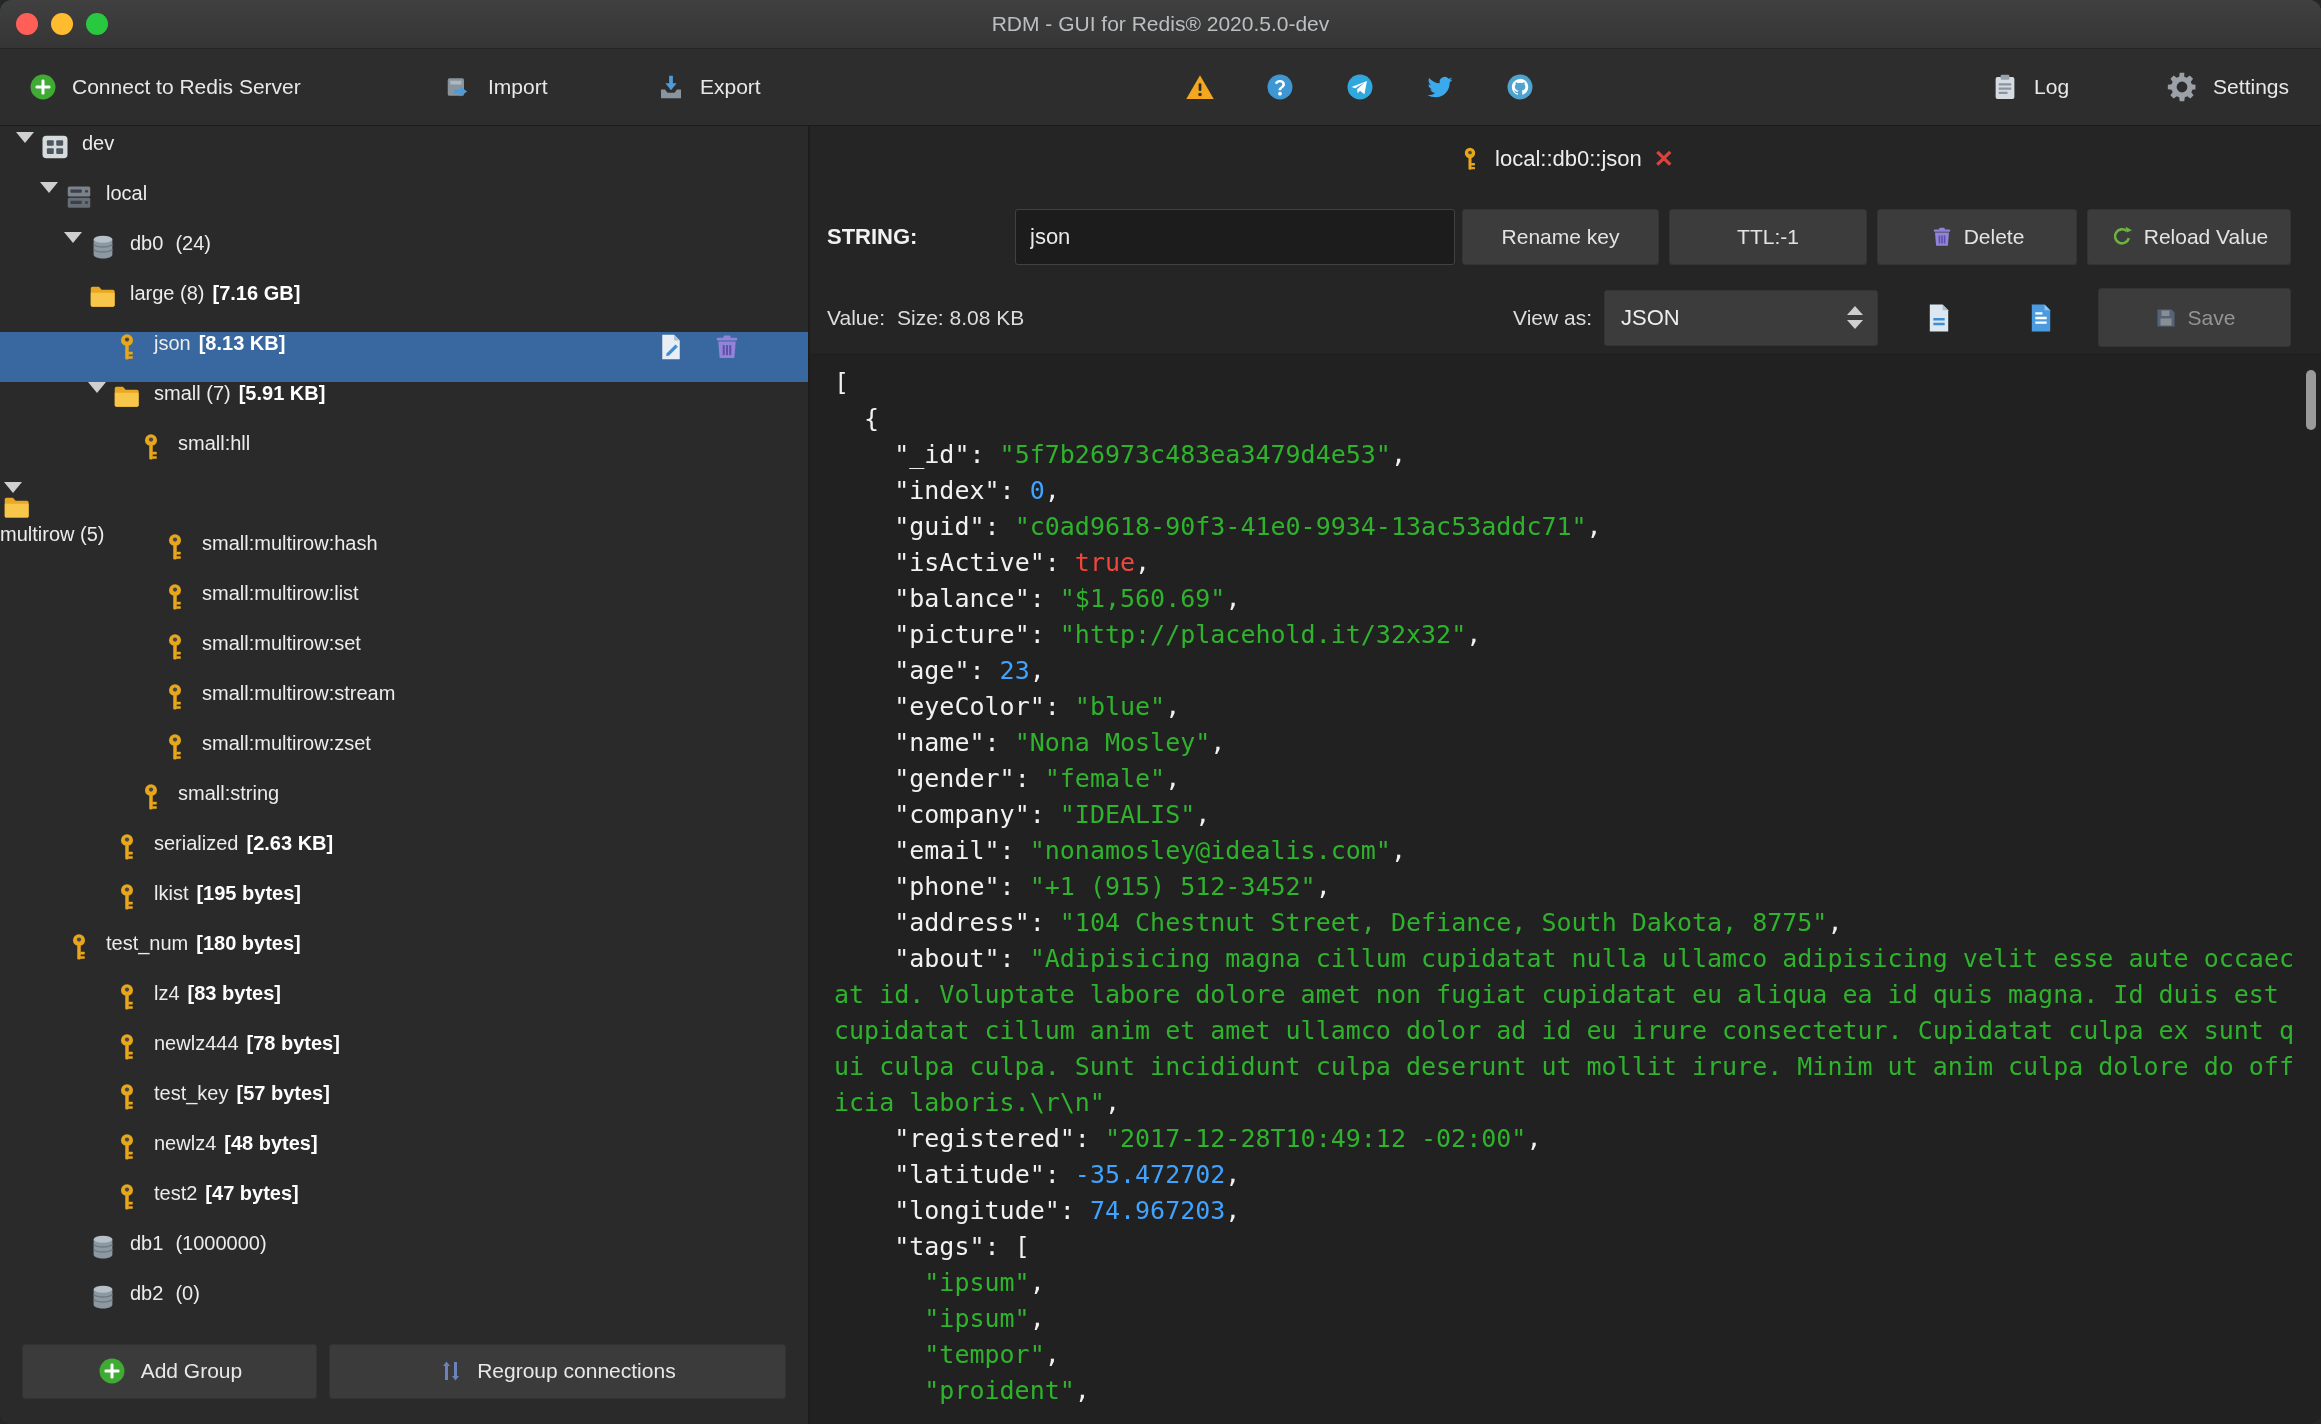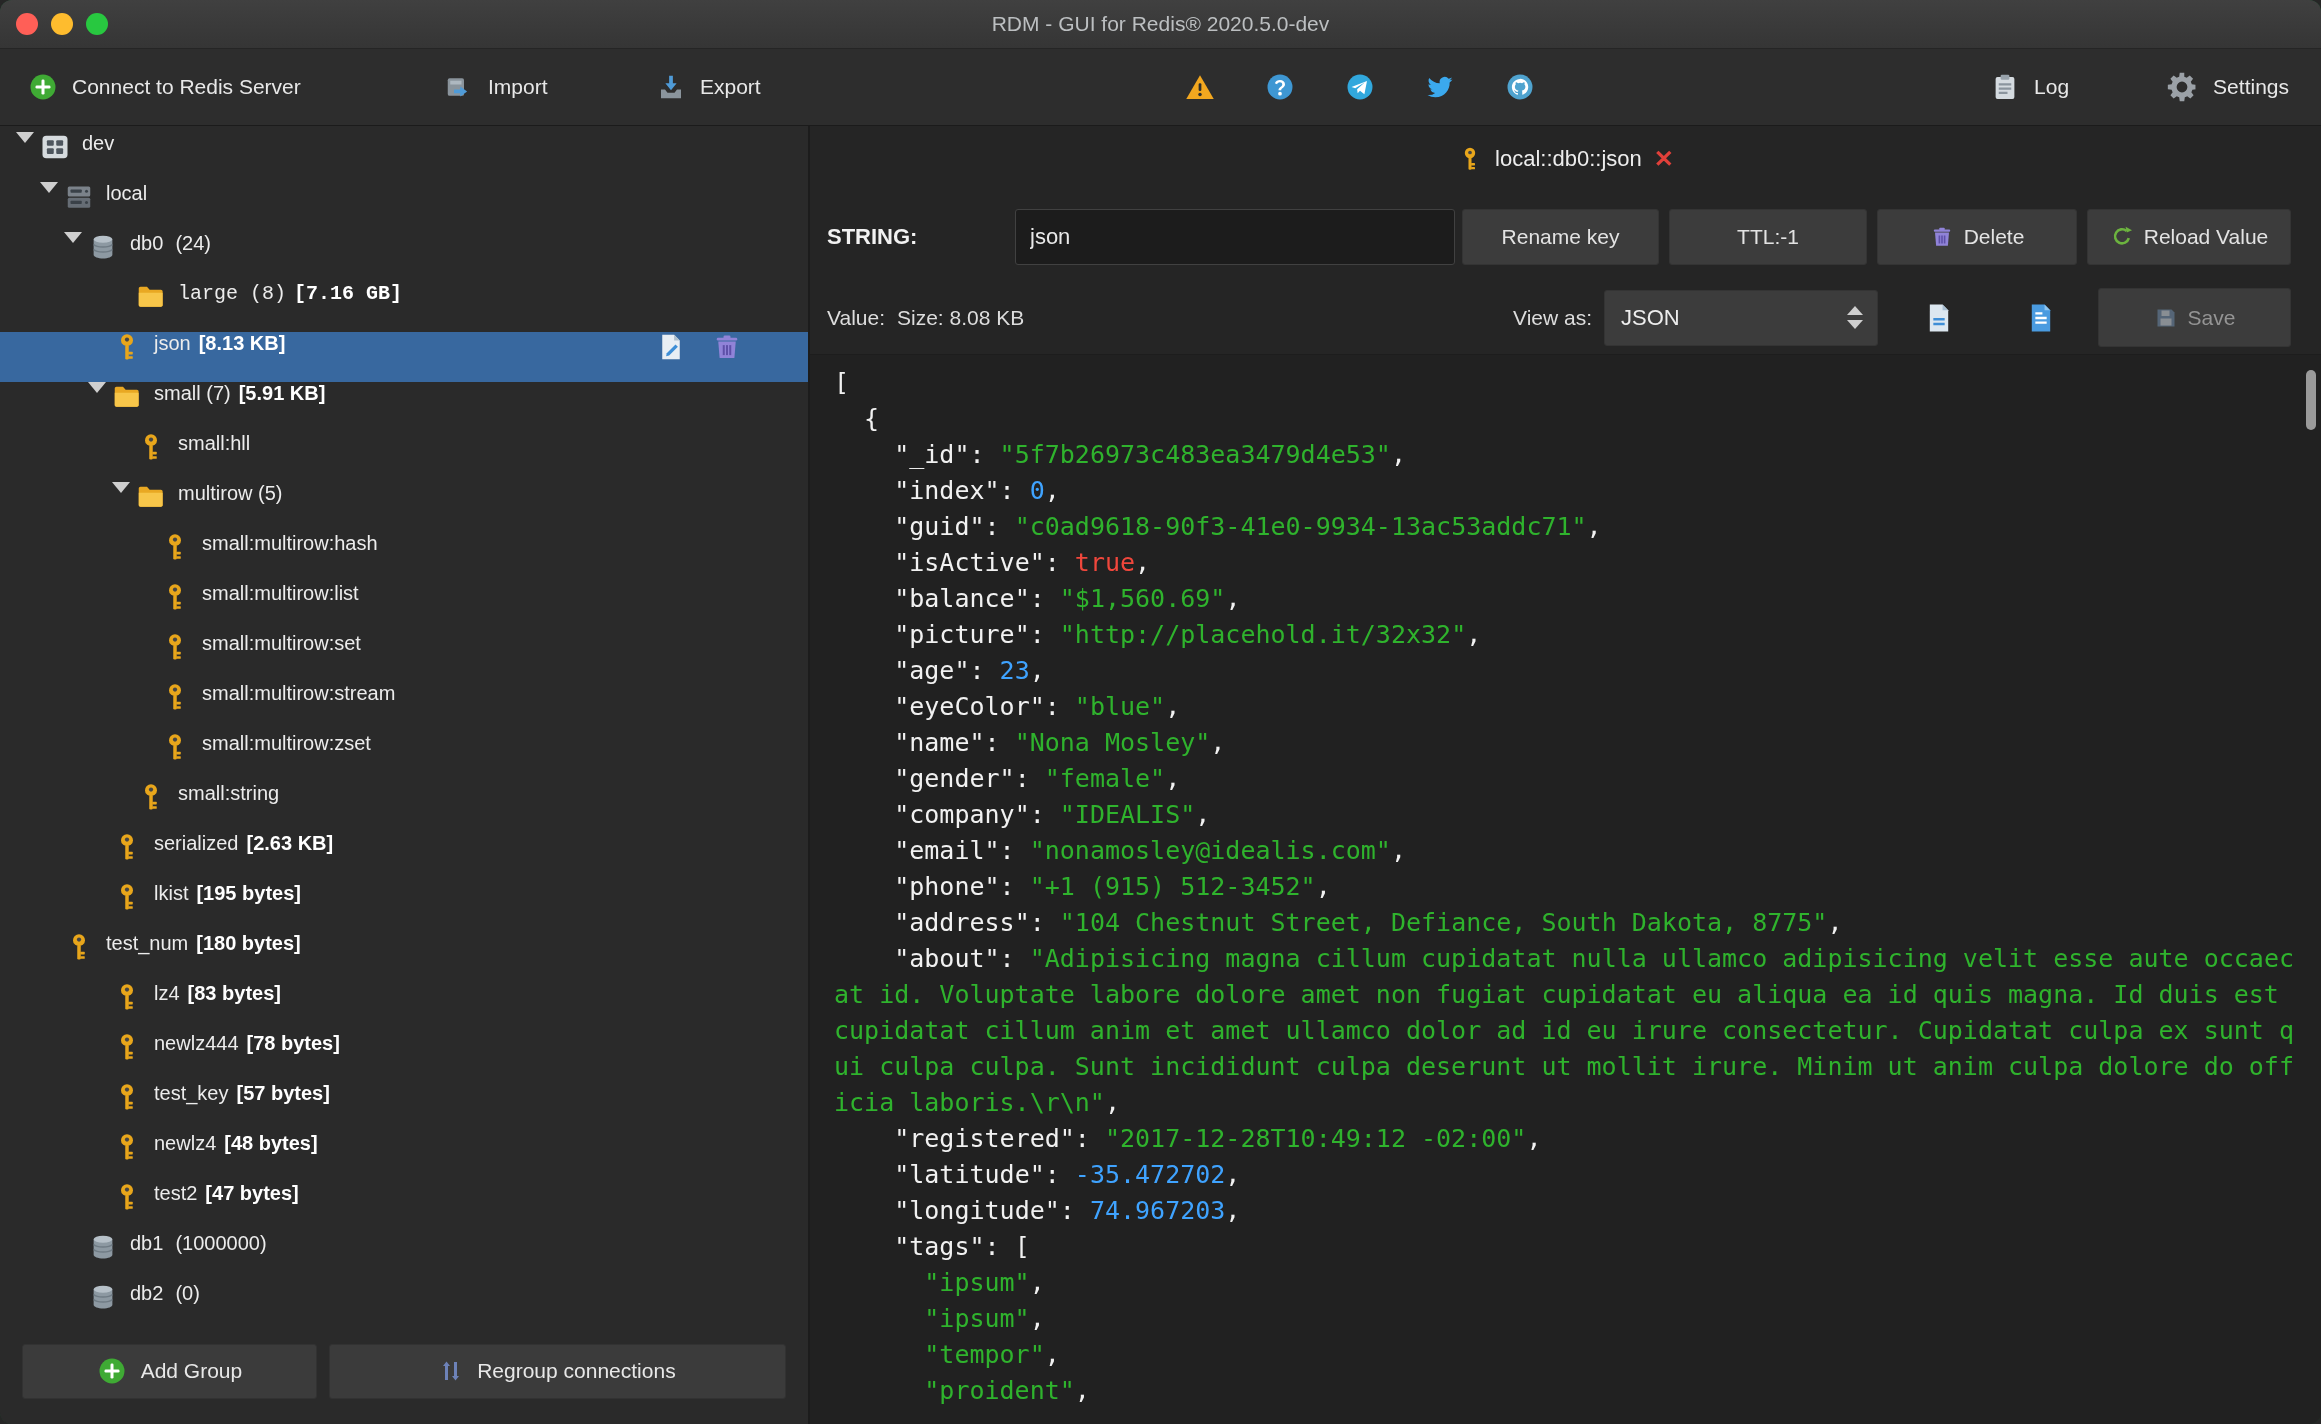--- a/index.html
+++ b/index.html
@@ -229,21 +229,21 @@
             <span class="tree-icon">
               <svg viewBox="0 0 24 24">
                 <path fill="#8d99a2" d="M4.5 5.8v12.4c0 1.7 3.4 3 7.5 3s7.5-1.3 7.5-3V5.8z"></path>
                 <ellipse cx="12" cy="5.8" rx="7.5" ry="2.8" fill="#b6c0c8"></ellipse>
                 <path fill="none" stroke="#6f7b84" stroke-width="1.2" d="M4.5 10c1.2 1.2 4 2 7.5 2s6.3-.8 7.5-2M4.5 14c1.2 1.2 4 2 7.5 2s6.3-.8 7.5-2"></path>
               </svg>
             </span>
             <span>db0</span>
             <span class="tree-count">(24)</span>
           </div>
-          <div class="tree-row" style="padding-left: 108px; font-family: Liberation Mono, monospace;">
+          <div class="tree-row" style="padding-left: 60px;">
             <span class="arrow-slot"></span>
             <span class="tree-icon">
               <svg viewBox="0 0 24 24">
                 <path fill="#e9a823" d="M2.2 5.2c0-.8.6-1.4 1.4-1.4h5.2l2.1 2.4h9c.8 0 1.4.6 1.4 1.4v10.7c0 .8-.6 1.4-1.4 1.4H3.6c-.8 0-1.4-.6-1.4-1.4V5.2z"></path>
                 <path fill="#f7c64a" d="M2.2 8.6h19.1v9.7c0 .8-.6 1.4-1.4 1.4H3.6c-.8 0-1.4-.6-1.4-1.4V8.6z"></path>
               </svg>
             </span>
             <span>large (8)</span>
             <span class="tree-size">[7.16 GB]</span>
           </div>
@@ -299,21 +299,21 @@
               <svg viewBox="0 0 24 24">
                 <circle cx="12" cy="6.5" r="4.8" fill="#e8a61b"></circle>
                 <circle cx="12" cy="6" r="1.7" fill="#454545"></circle>
                 <rect x="10.6" y="10.5" width="2.8" height="11.5" rx="1" fill="#e8a61b"></rect>
                 <rect x="13" y="15.8" width="3.6" height="2.1" rx="0.5" fill="#e8a61b"></rect>
                 <rect x="13" y="19.3" width="3.6" height="2.1" rx="0.5" fill="#e8a61b"></rect>
               </svg>
             </span>
             <span>small:hll</span>
           </div>
-          <div class="tree-row" style="padding-left: 108px;">
+          <div class="tree-row" style=" flex-direction: column;">
             <span class="arrow-slot">
               <i class="arrow-down"></i>
             </span>
             <span class="tree-icon">
               <svg viewBox="0 0 24 24">
                 <path fill="#e9a823" d="M2.2 5.2c0-.8.6-1.4 1.4-1.4h5.2l2.1 2.4h9c.8 0 1.4.6 1.4 1.4v10.7c0 .8-.6 1.4-1.4 1.4H3.6c-.8 0-1.4-.6-1.4-1.4V5.2z"></path>
                 <path fill="#f7c64a" d="M2.2 8.6h19.1v9.7c0 .8-.6 1.4-1.4 1.4H3.6c-.8 0-1.4-.6-1.4-1.4V8.6z"></path>
               </svg>
             </span>
             <span>multirow (5)</span>

